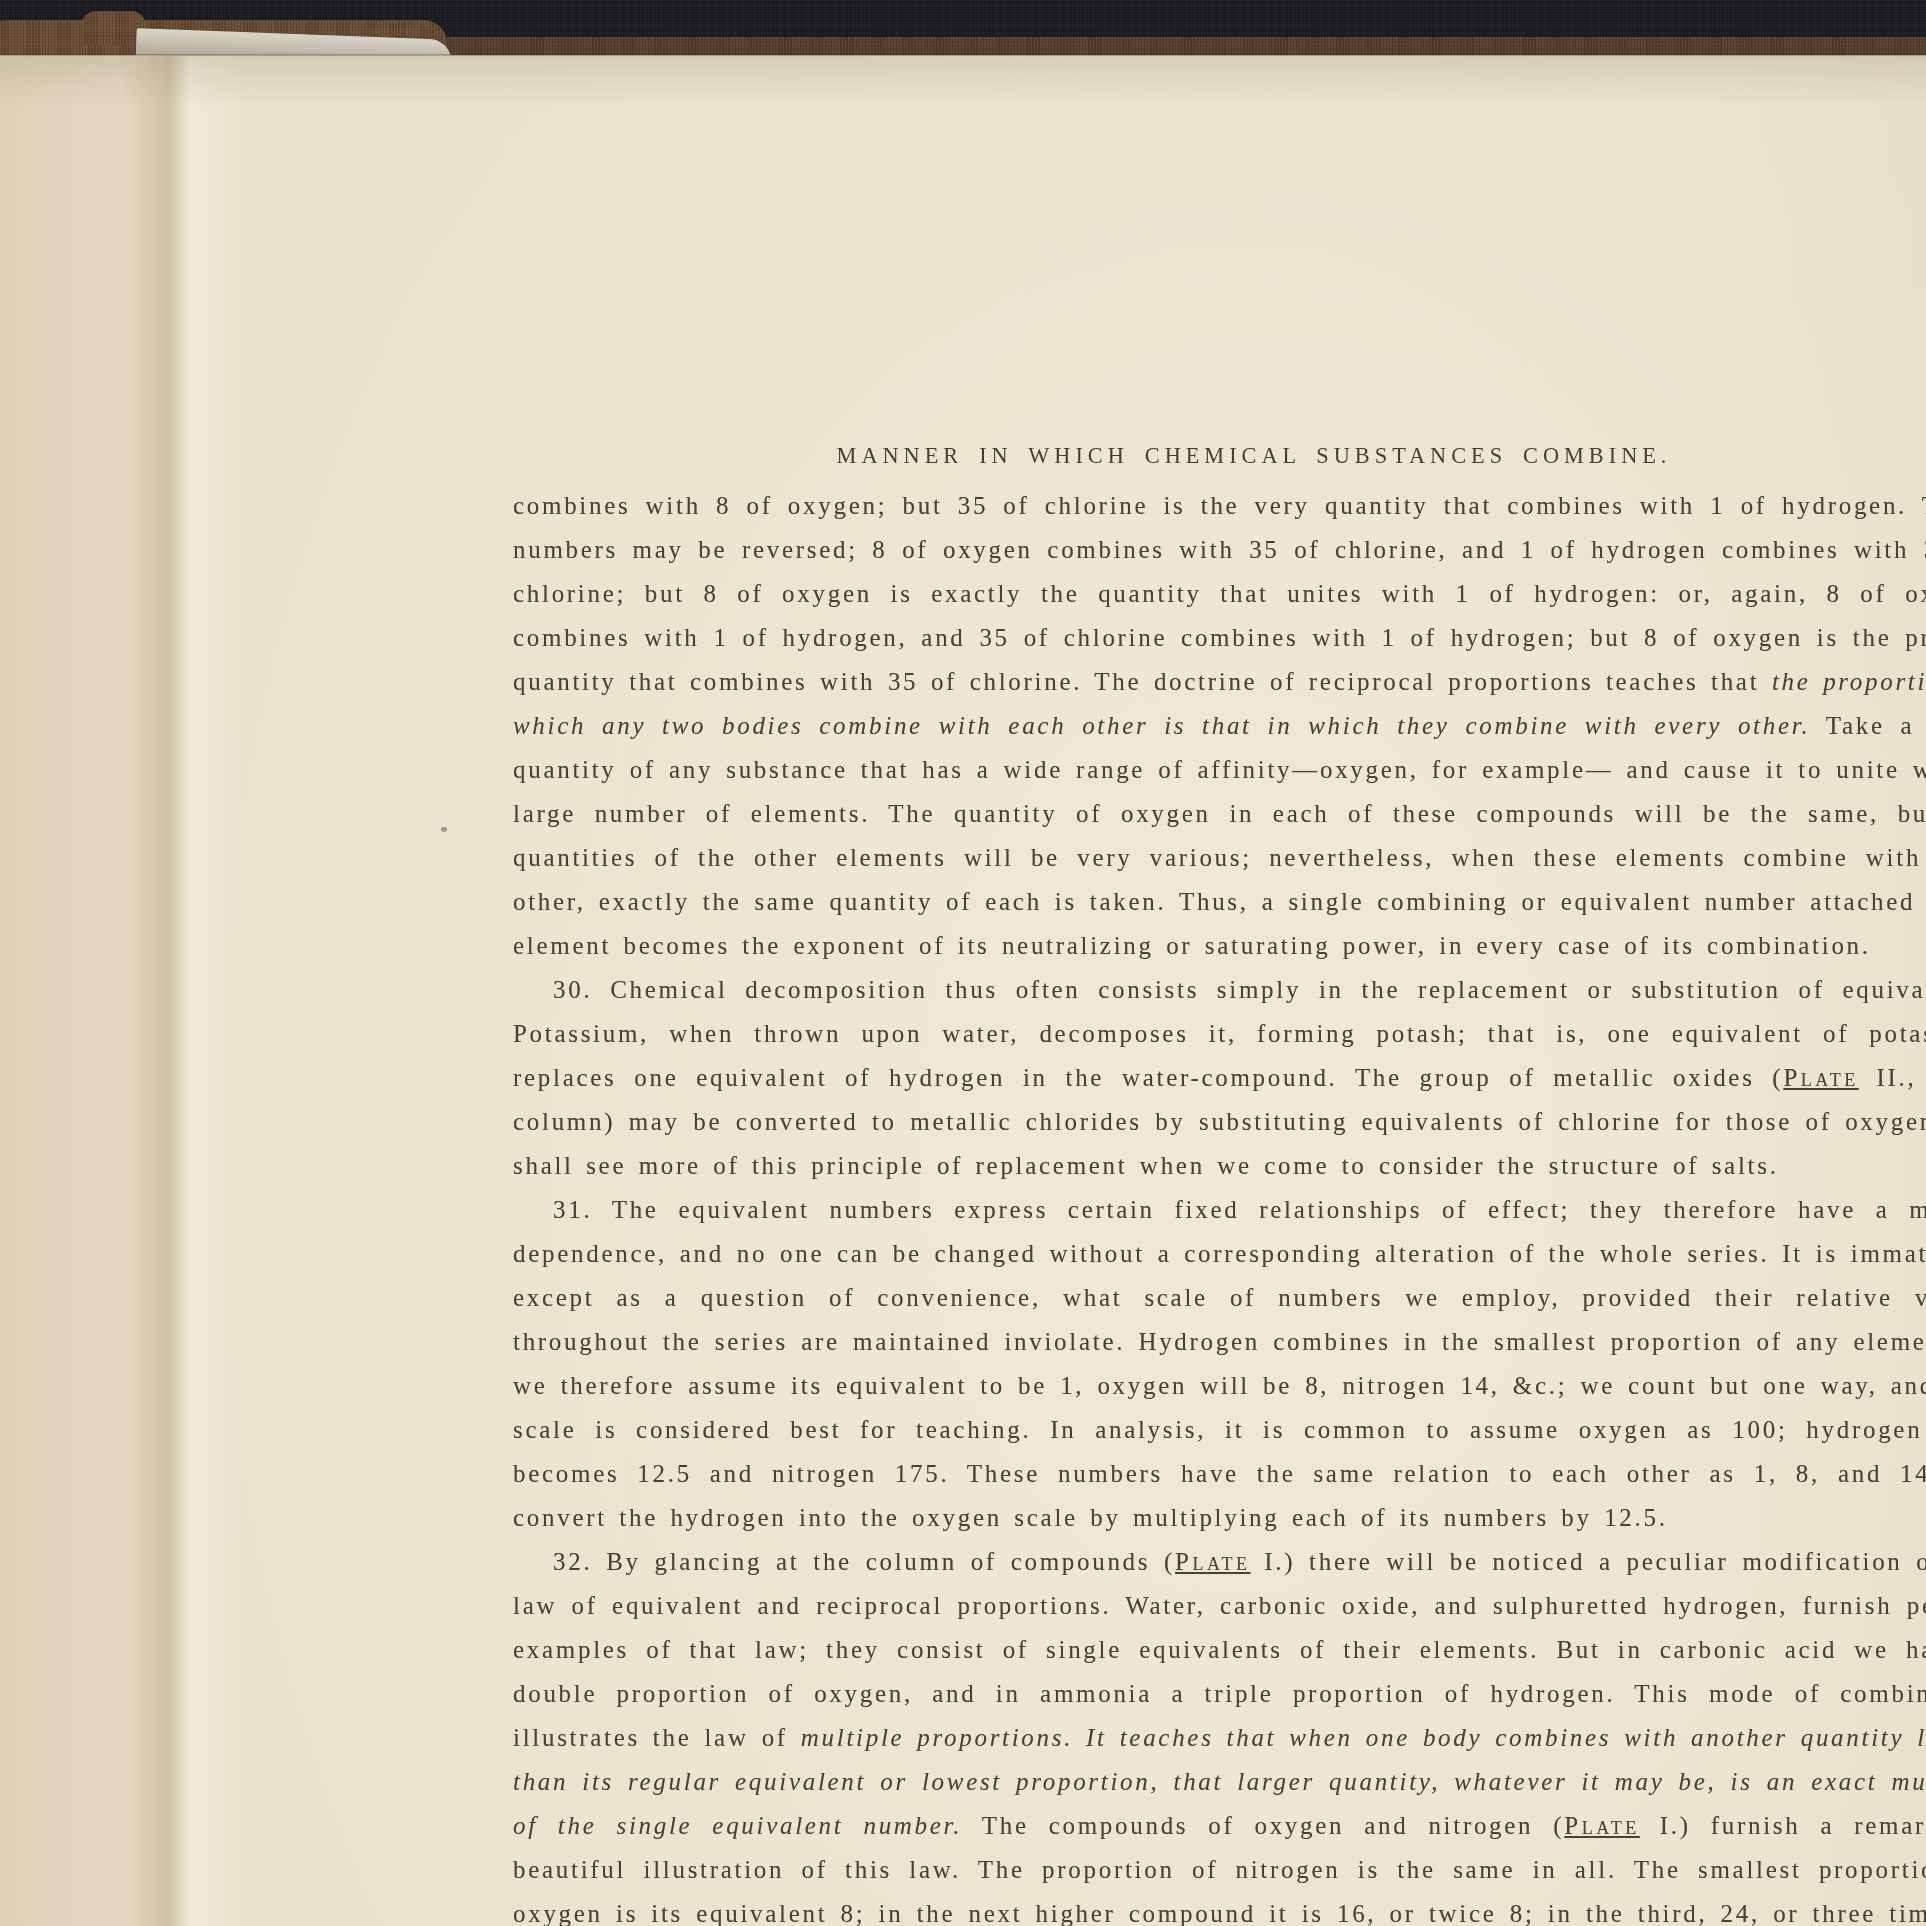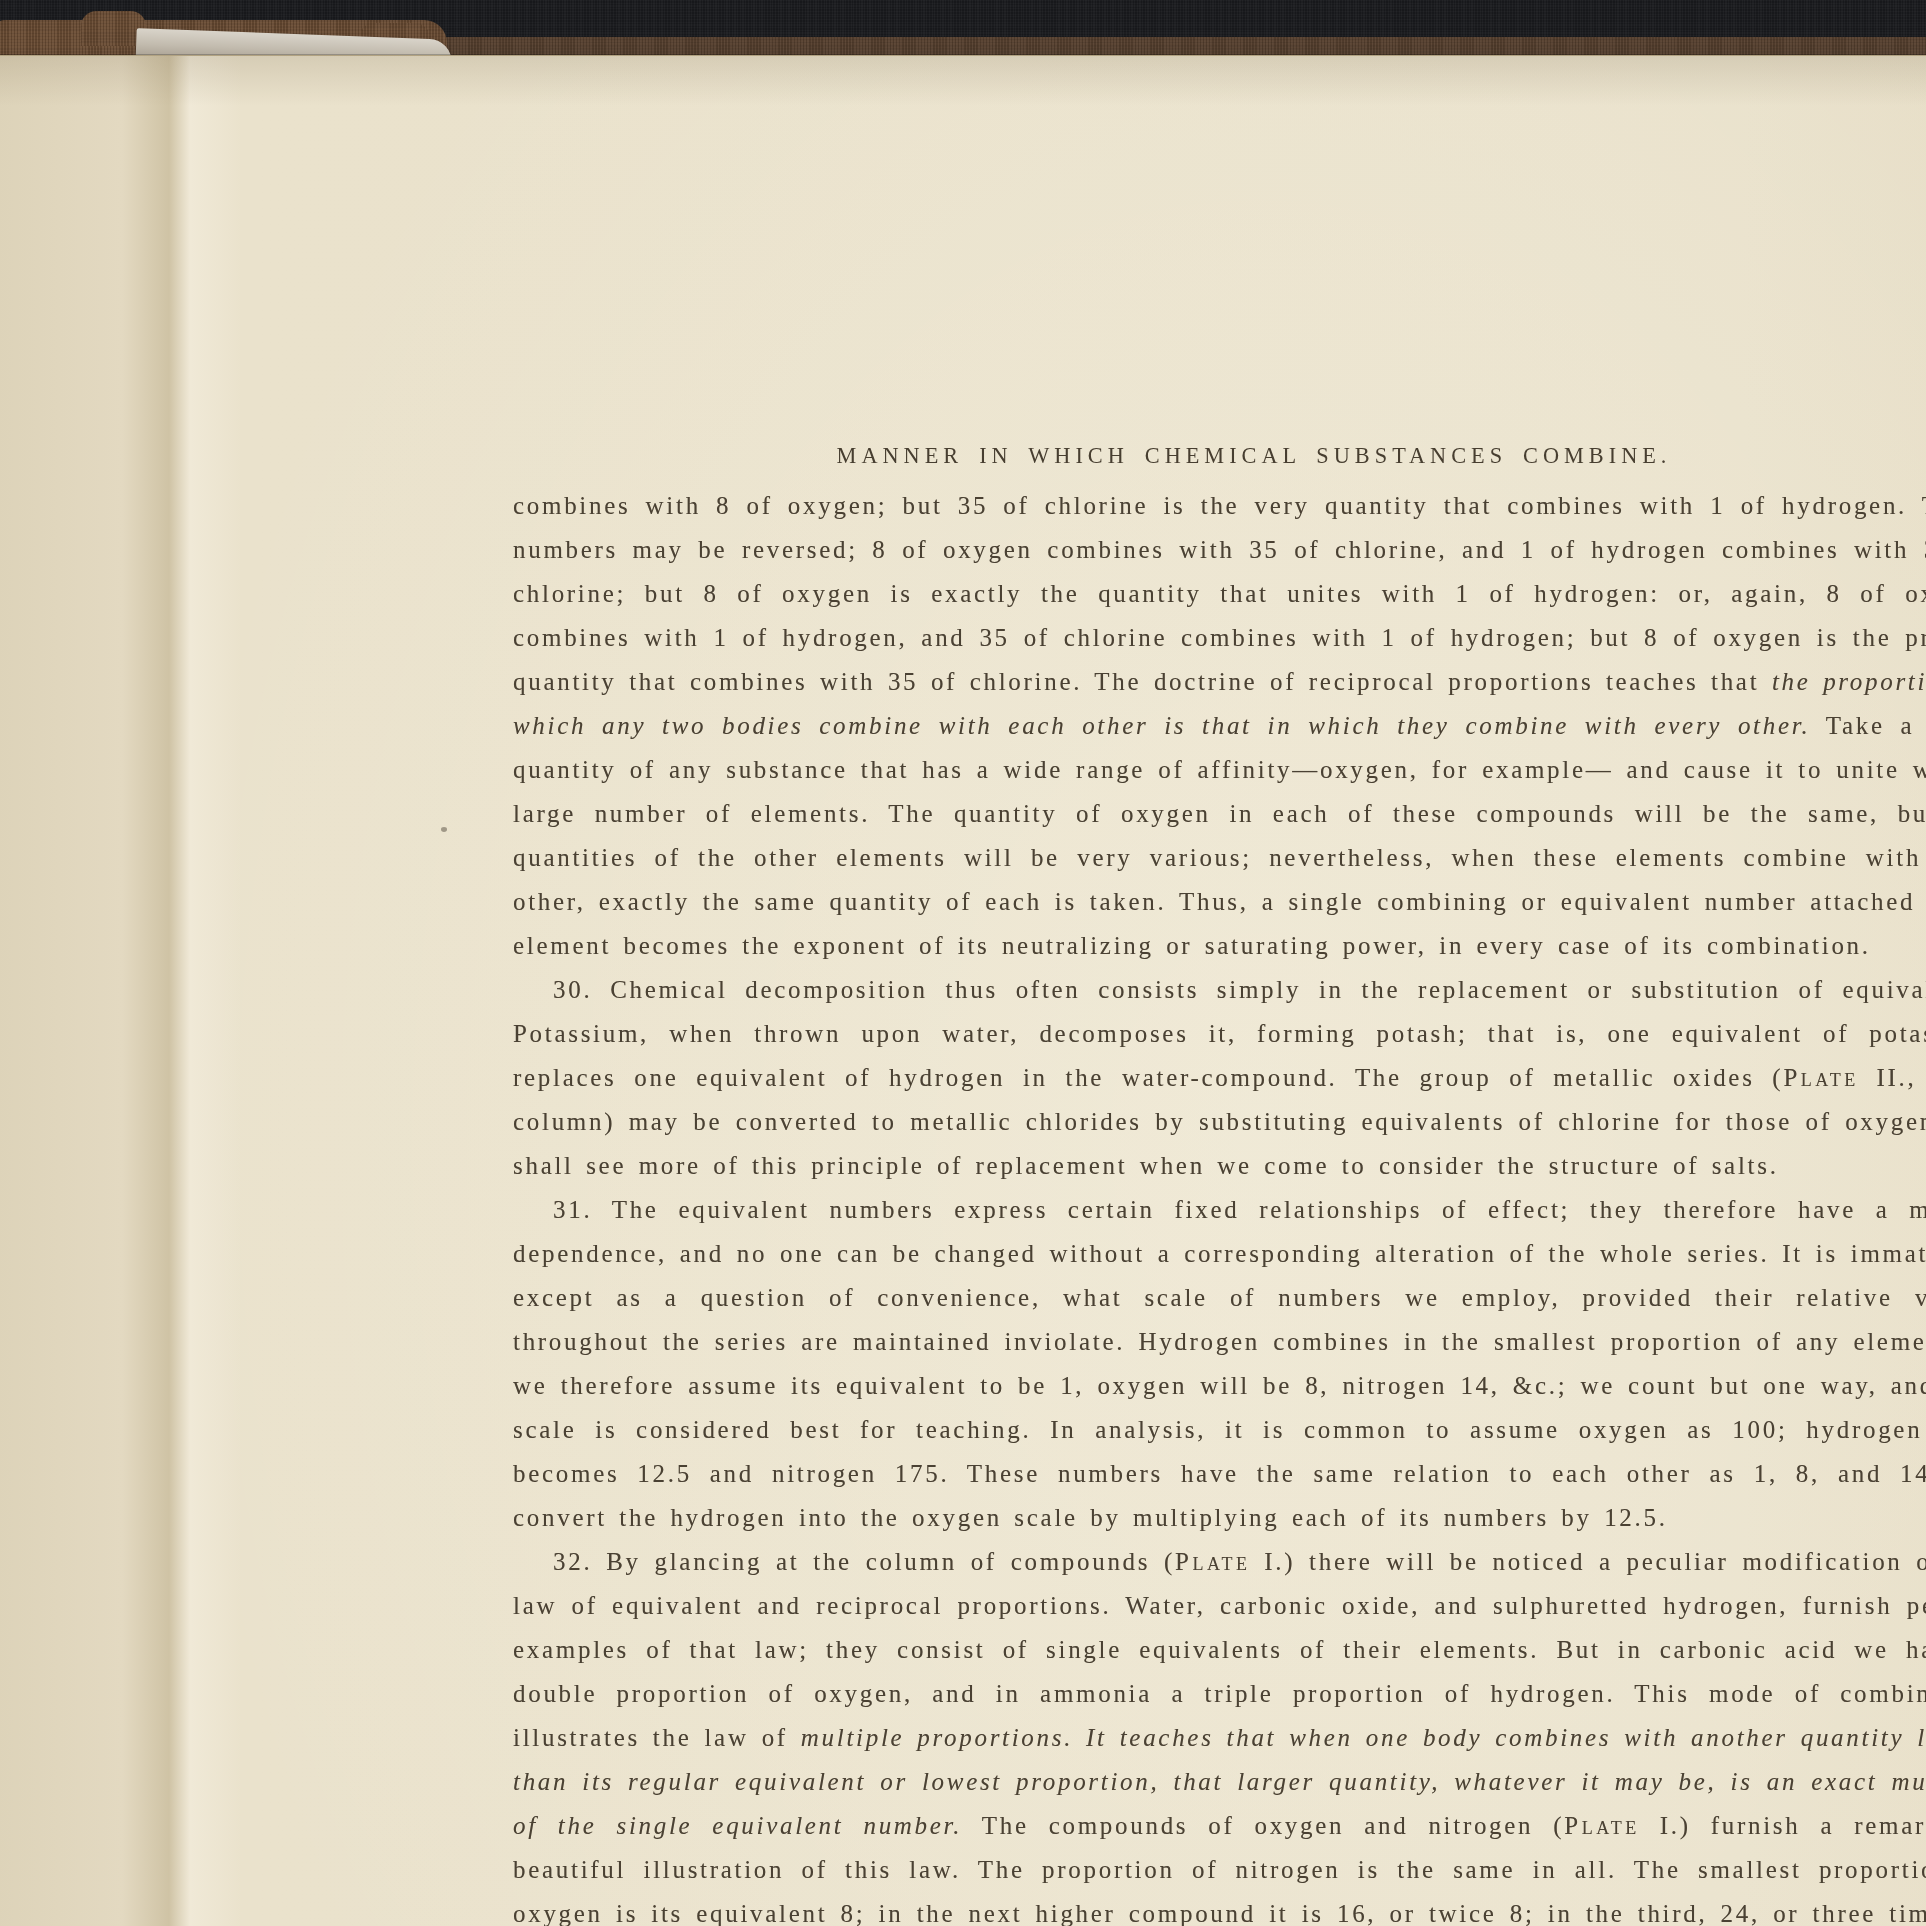--- a/index.html
+++ b/index.html
@@ -53,21 +53,21 @@
     position:absolute; left:513px; top:484px; width:1482px;
     color:#4a4133;
     font-size:25px; line-height:44px;
     letter-spacing:2.7px; word-spacing:3.5px;
     text-align:justify;
     text-shadow:0 0 0.4px rgba(74,65,51,0.25);
   }
   .body-text p { margin:0; }
   .body-text p.indent { text-indent:40px; }
   .seg-italic { font-style:italic; }
-  .seg-sc { font-variant:small-caps; letter-spacing:3.5px; }
+  .seg-sc { font-variant:small-caps; letter-spacing:3.5px;text-decoration:underline; }
   .margin-speck {
     position:absolute; left:441px; top:827px; width:6.2px; height:5px;
     background:#574e41; border-radius:50%; opacity:.5; filter:blur(0.4px);
   }
 </style>
 </head>
 <body>
 
 <div class="scene">
 

